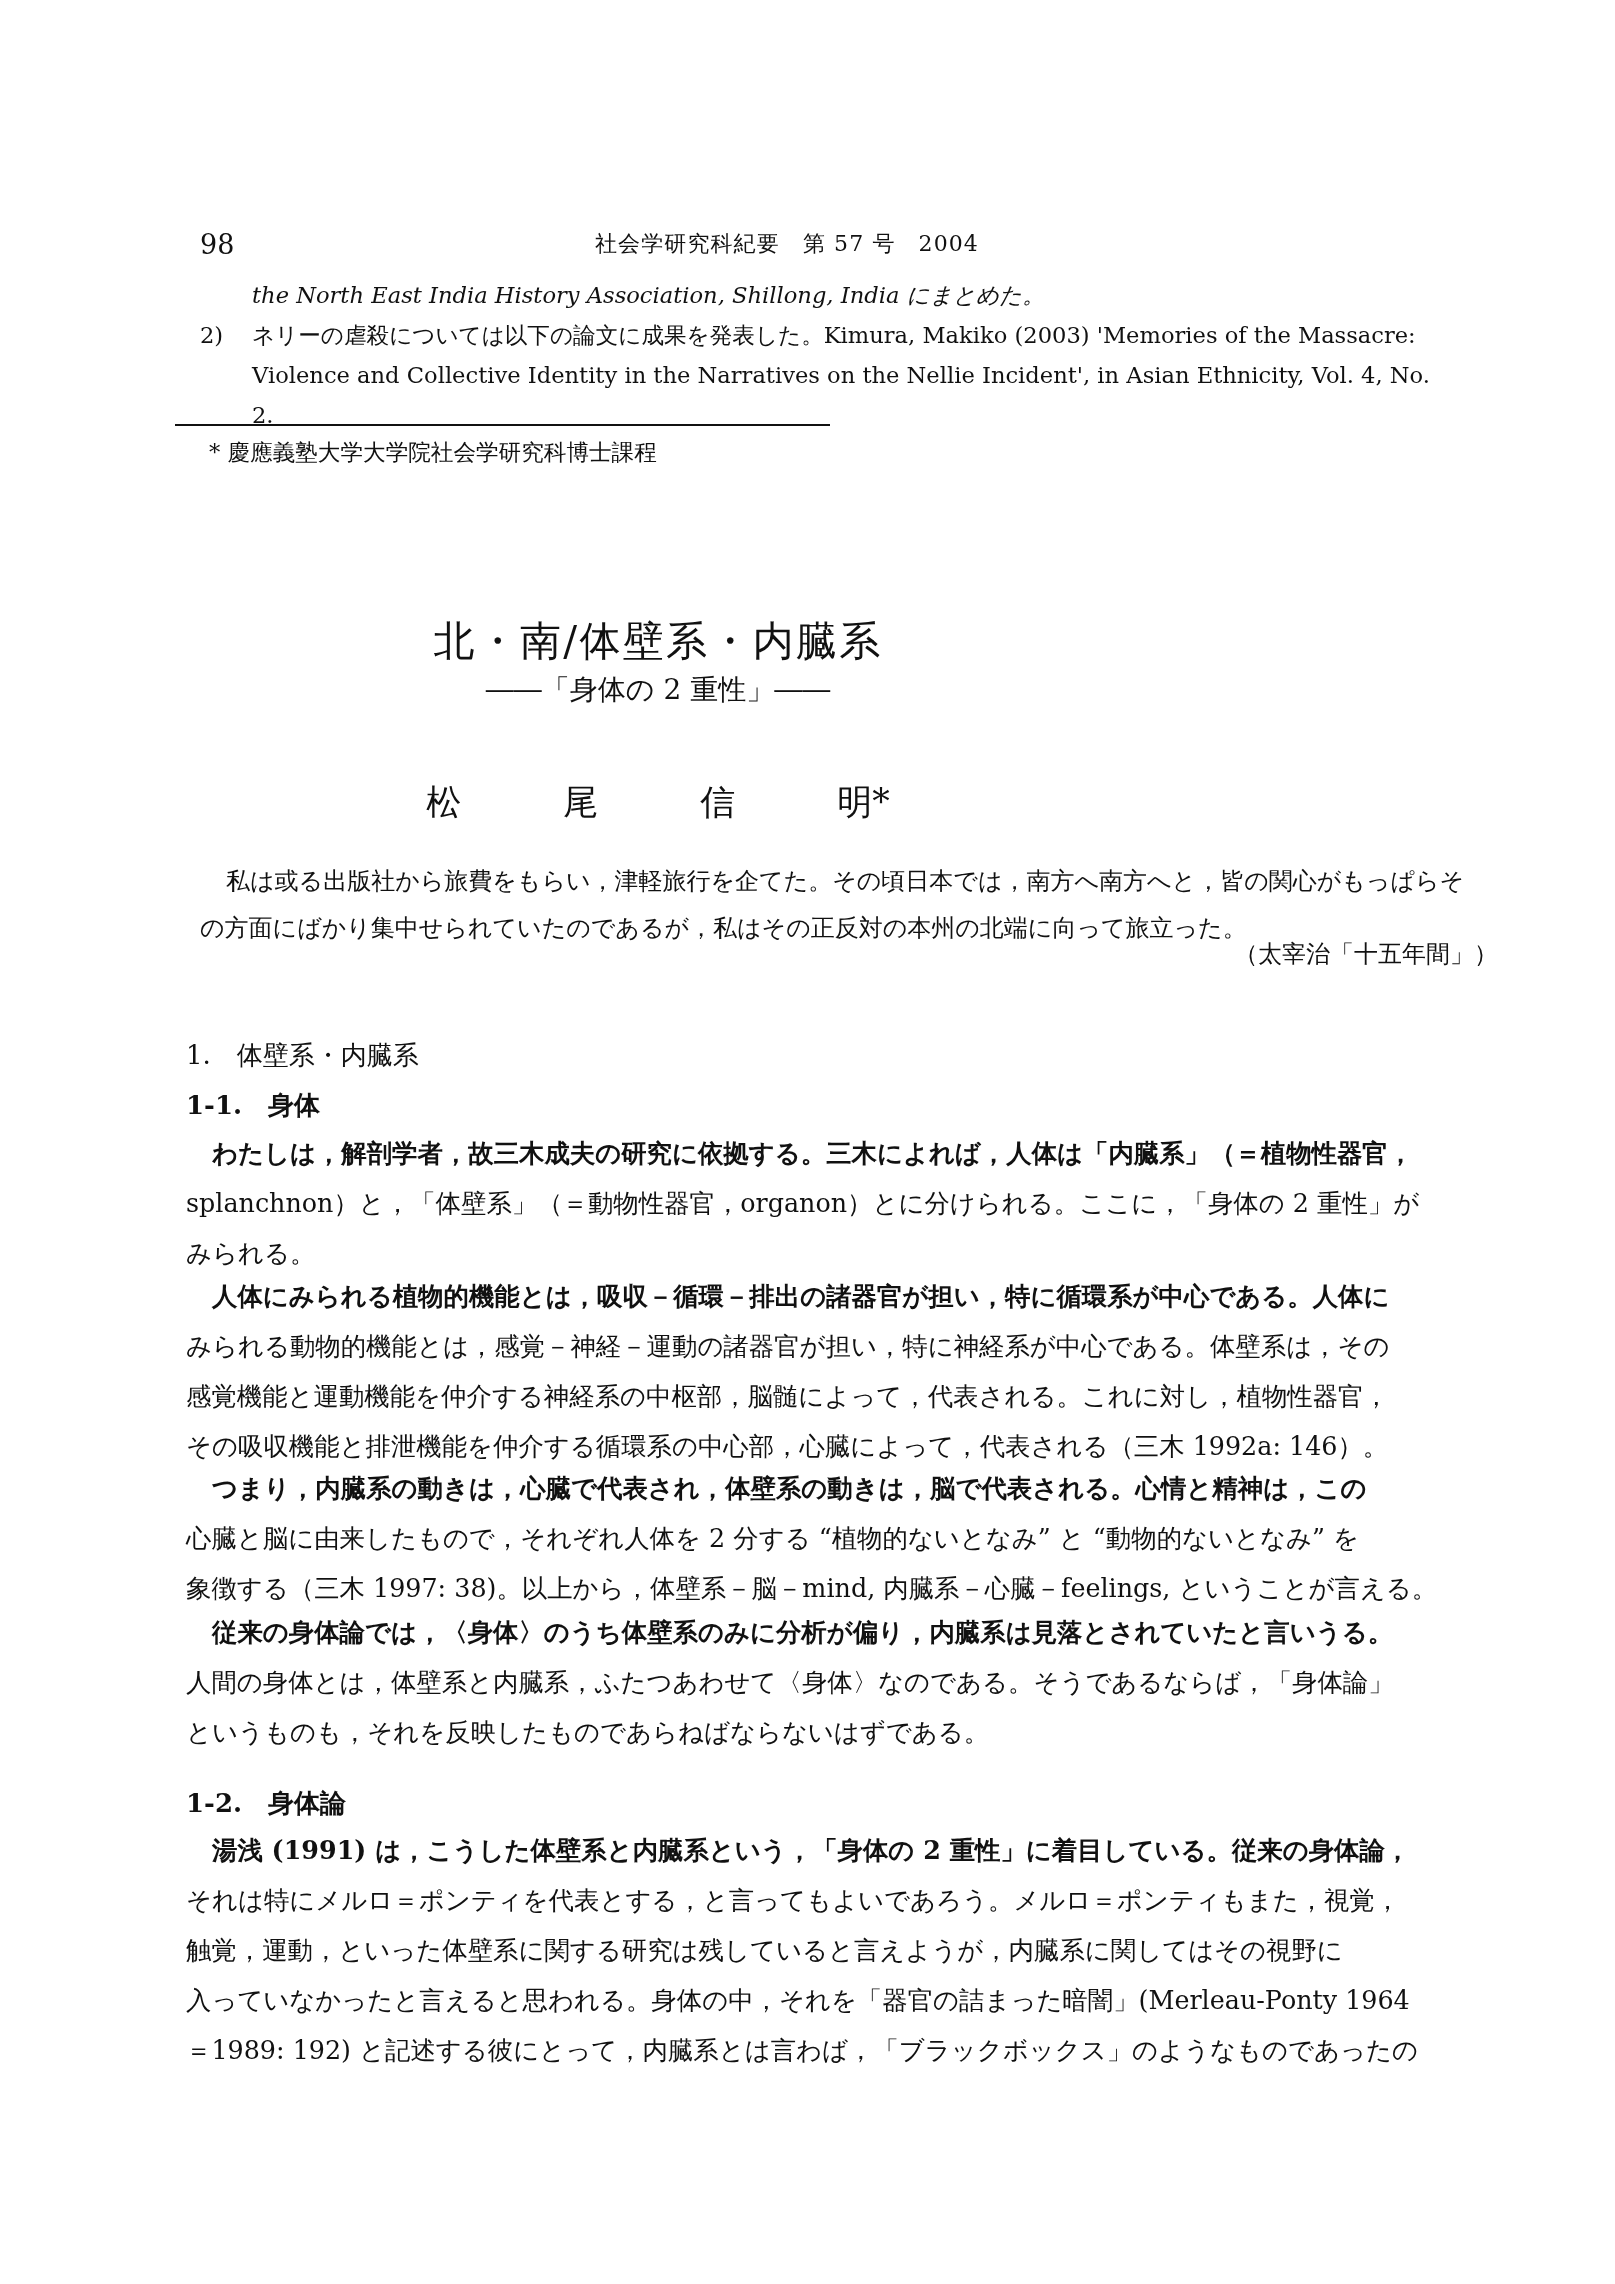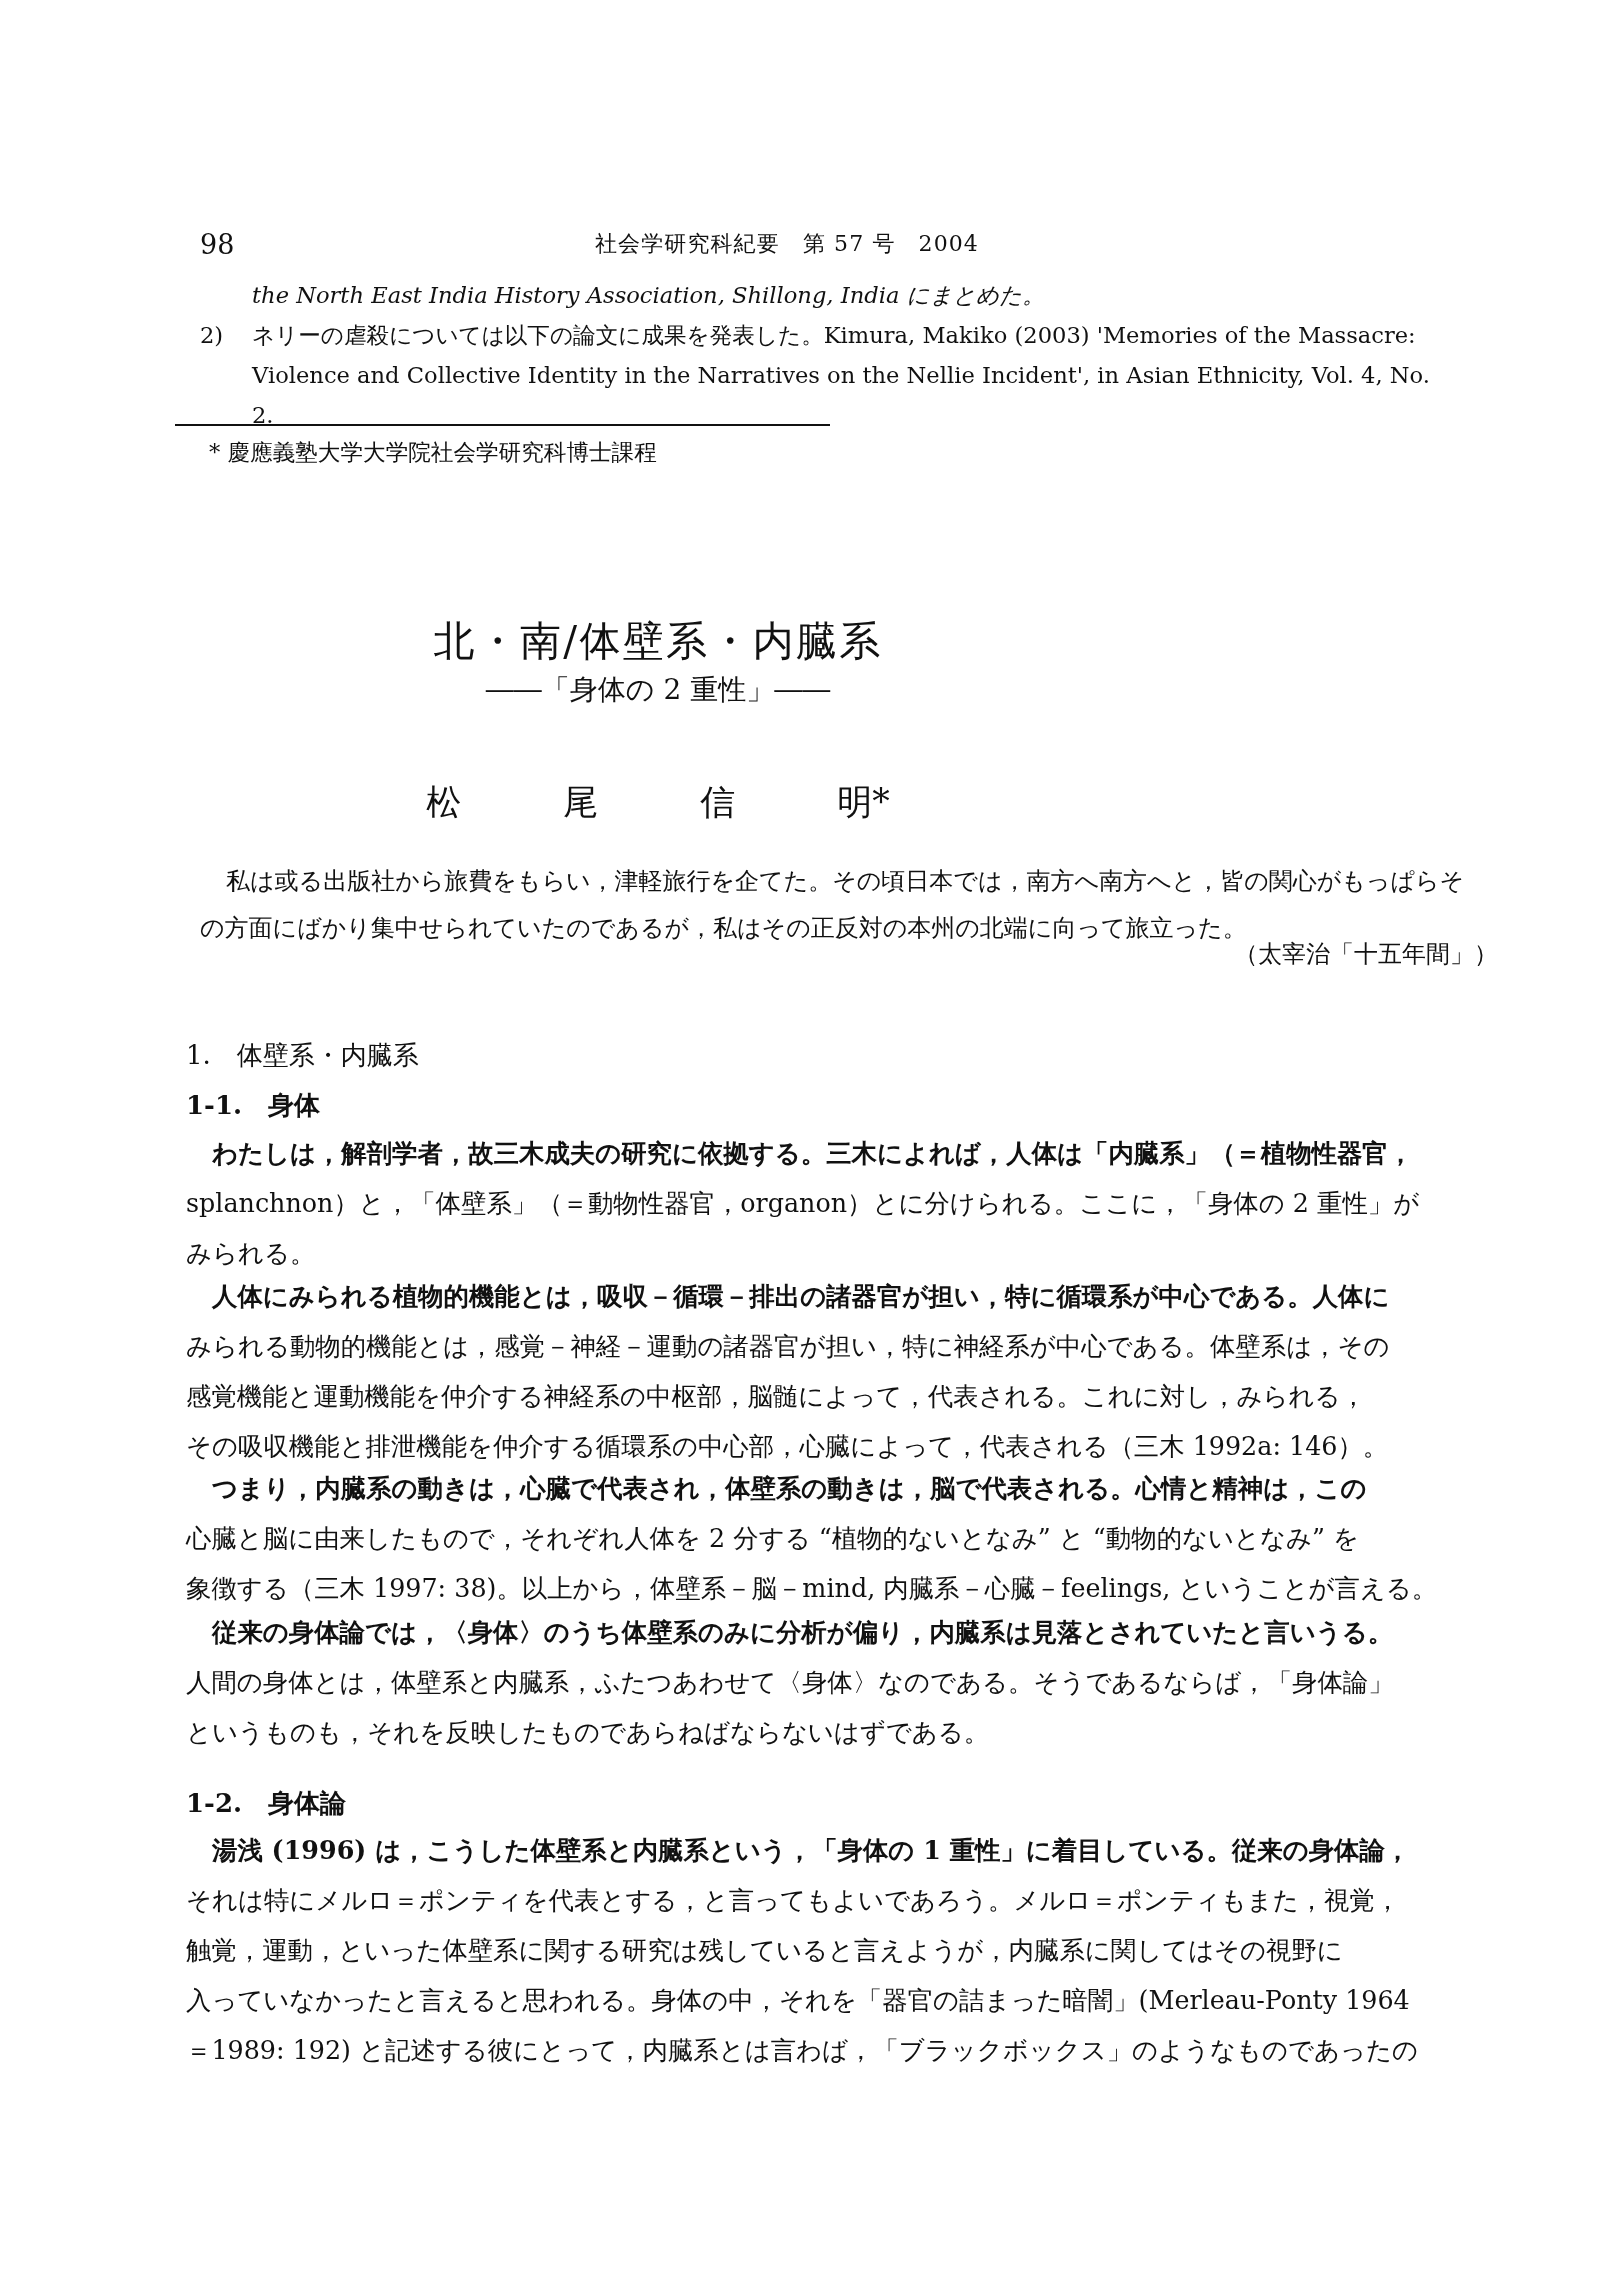--- a/index.html
+++ b/index.html
@@ -81,40 +81,40 @@
 
   <div class="para" style="top:1128px">
     <span class="line first">わたしは，解剖学者，故三木成夫の研究に依拠する。三木によれば，人体は「内臓系」（＝植物性器官，</span>
     <span class="line">splanchnon）と，「体壁系」（＝動物性器官，organon）とに分けられる。ここに，「身体の 2 重性」が</span>
     <span class="line">みられる。</span>
   </div>
 
   <div class="para" style="top:1271px">
     <span class="line first">人体にみられる植物的機能とは，吸収－循環－排出の諸器官が担い，特に循環系が中心である。人体に</span>
     <span class="line">みられる動物的機能とは，感覚－神経－運動の諸器官が担い，特に神経系が中心である。体壁系は，その</span>
-    <span class="line">感覚機能と運動機能を仲介する神経系の中枢部，脳髄によって，代表される。これに対し，みられる，</span>
+    <span class="line">感覚機能と運動機能を仲介する神経系の中枢部，脳髄によって，代表される。これに対し，植物性器官，</span>
     <span class="line">その吸収機能と排泄機能を仲介する循環系の中心部，心臓によって，代表される（三木 1992a: 146）。</span>
   </div>
 
   <div class="para" style="top:1463px">
     <span class="line first">つまり，内臓系の動きは，心臓で代表され，体壁系の動きは，脳で代表される。心情と精神は，この</span>
     <span class="line">心臓と脳に由来したもので，それぞれ人体を 2 分する “植物的ないとなみ” と “動物的ないとなみ” を</span>
     <span class="line">象徴する（三木 1997: 38)。以上から，体壁系－脳－mind, 内臓系－心臓－feelings, ということが言える。</span>
   </div>
 
   <div class="para" style="top:1607px">
     <span class="line first">従来の身体論では，〈身体〉のうち体壁系のみに分析が偏り，内臓系は見落とされていたと言いうる。</span>
     <span class="line">人間の身体とは，体壁系と内臓系，ふたつあわせて〈身体〉なのである。そうであるならば，「身体論」</span>
     <span class="line">というものも，それを反映したものであらねばならないはずである。</span>
   </div>
 
   <div class="section h2" style="top:1786px">1-2.　身体論</div>
 
   <div class="para" style="top:1825px">
-    <span class="line first">湯浅 (1996) は，こうした体壁系と内臓系という，「身体の 1 重性」に着目している。従来の身体論，</span>
+    <span class="line first">湯浅 (1991) は，こうした体壁系と内臓系という，「身体の 2 重性」に着目している。従来の身体論，</span>
     <span class="line">それは特にメルロ＝ポンティを代表とする，と言ってもよいであろう。メルロ＝ポンティもまた，視覚，</span>
     <span class="line">触覚，運動，といった体壁系に関する研究は残していると言えようが，内臓系に関してはその視野に</span>
     <span class="line">入っていなかったと言えると思われる。身体の中，それを「器官の詰まった暗闇」(Merleau-Ponty 1964</span>
     <span class="line">＝1989: 192) と記述する彼にとって，内臓系とは言わば，「ブラックボックス」のようなものであったの</span>
   </div>
 
 </div>
 
 
 </body></html>

